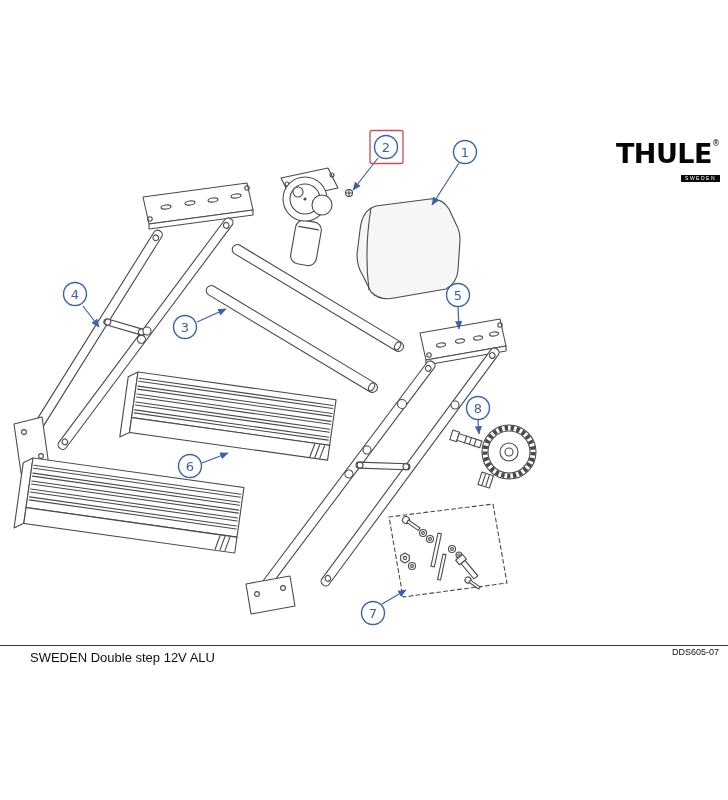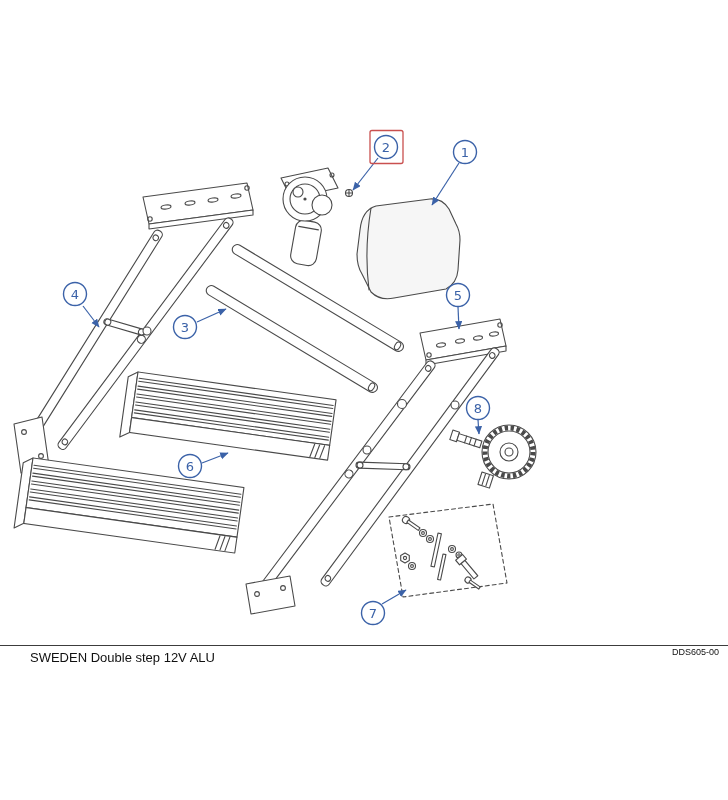--- a/index.html
+++ b/index.html
@@ -280,18 +280,23 @@
     <g class="co">
       <circle cx="373" cy="613" r="11.5"></circle>
       <text x="373" y="617.5">7</text>
     </g>
     <g class="co">
       <circle cx="478" cy="408" r="11.5"></circle>
       <text x="478" y="412.5">8</text>
     </g>
   </svg>
 
+  <div class="logo">
+    <span class="brand">THULE</span><span class="reg">®</span>
+    <br>
+    <span class="sub-badge">SWEDEN</span>
+  </div>
 
   <div class="footer-line"></div>
   <div class="footer-title">SWEDEN Double step 12V ALU</div>
-  <div class="footer-code">DDS605-00</div>
+  <div class="footer-code">DDS605-07</div>
 
 </div>
 
 </body></html>

